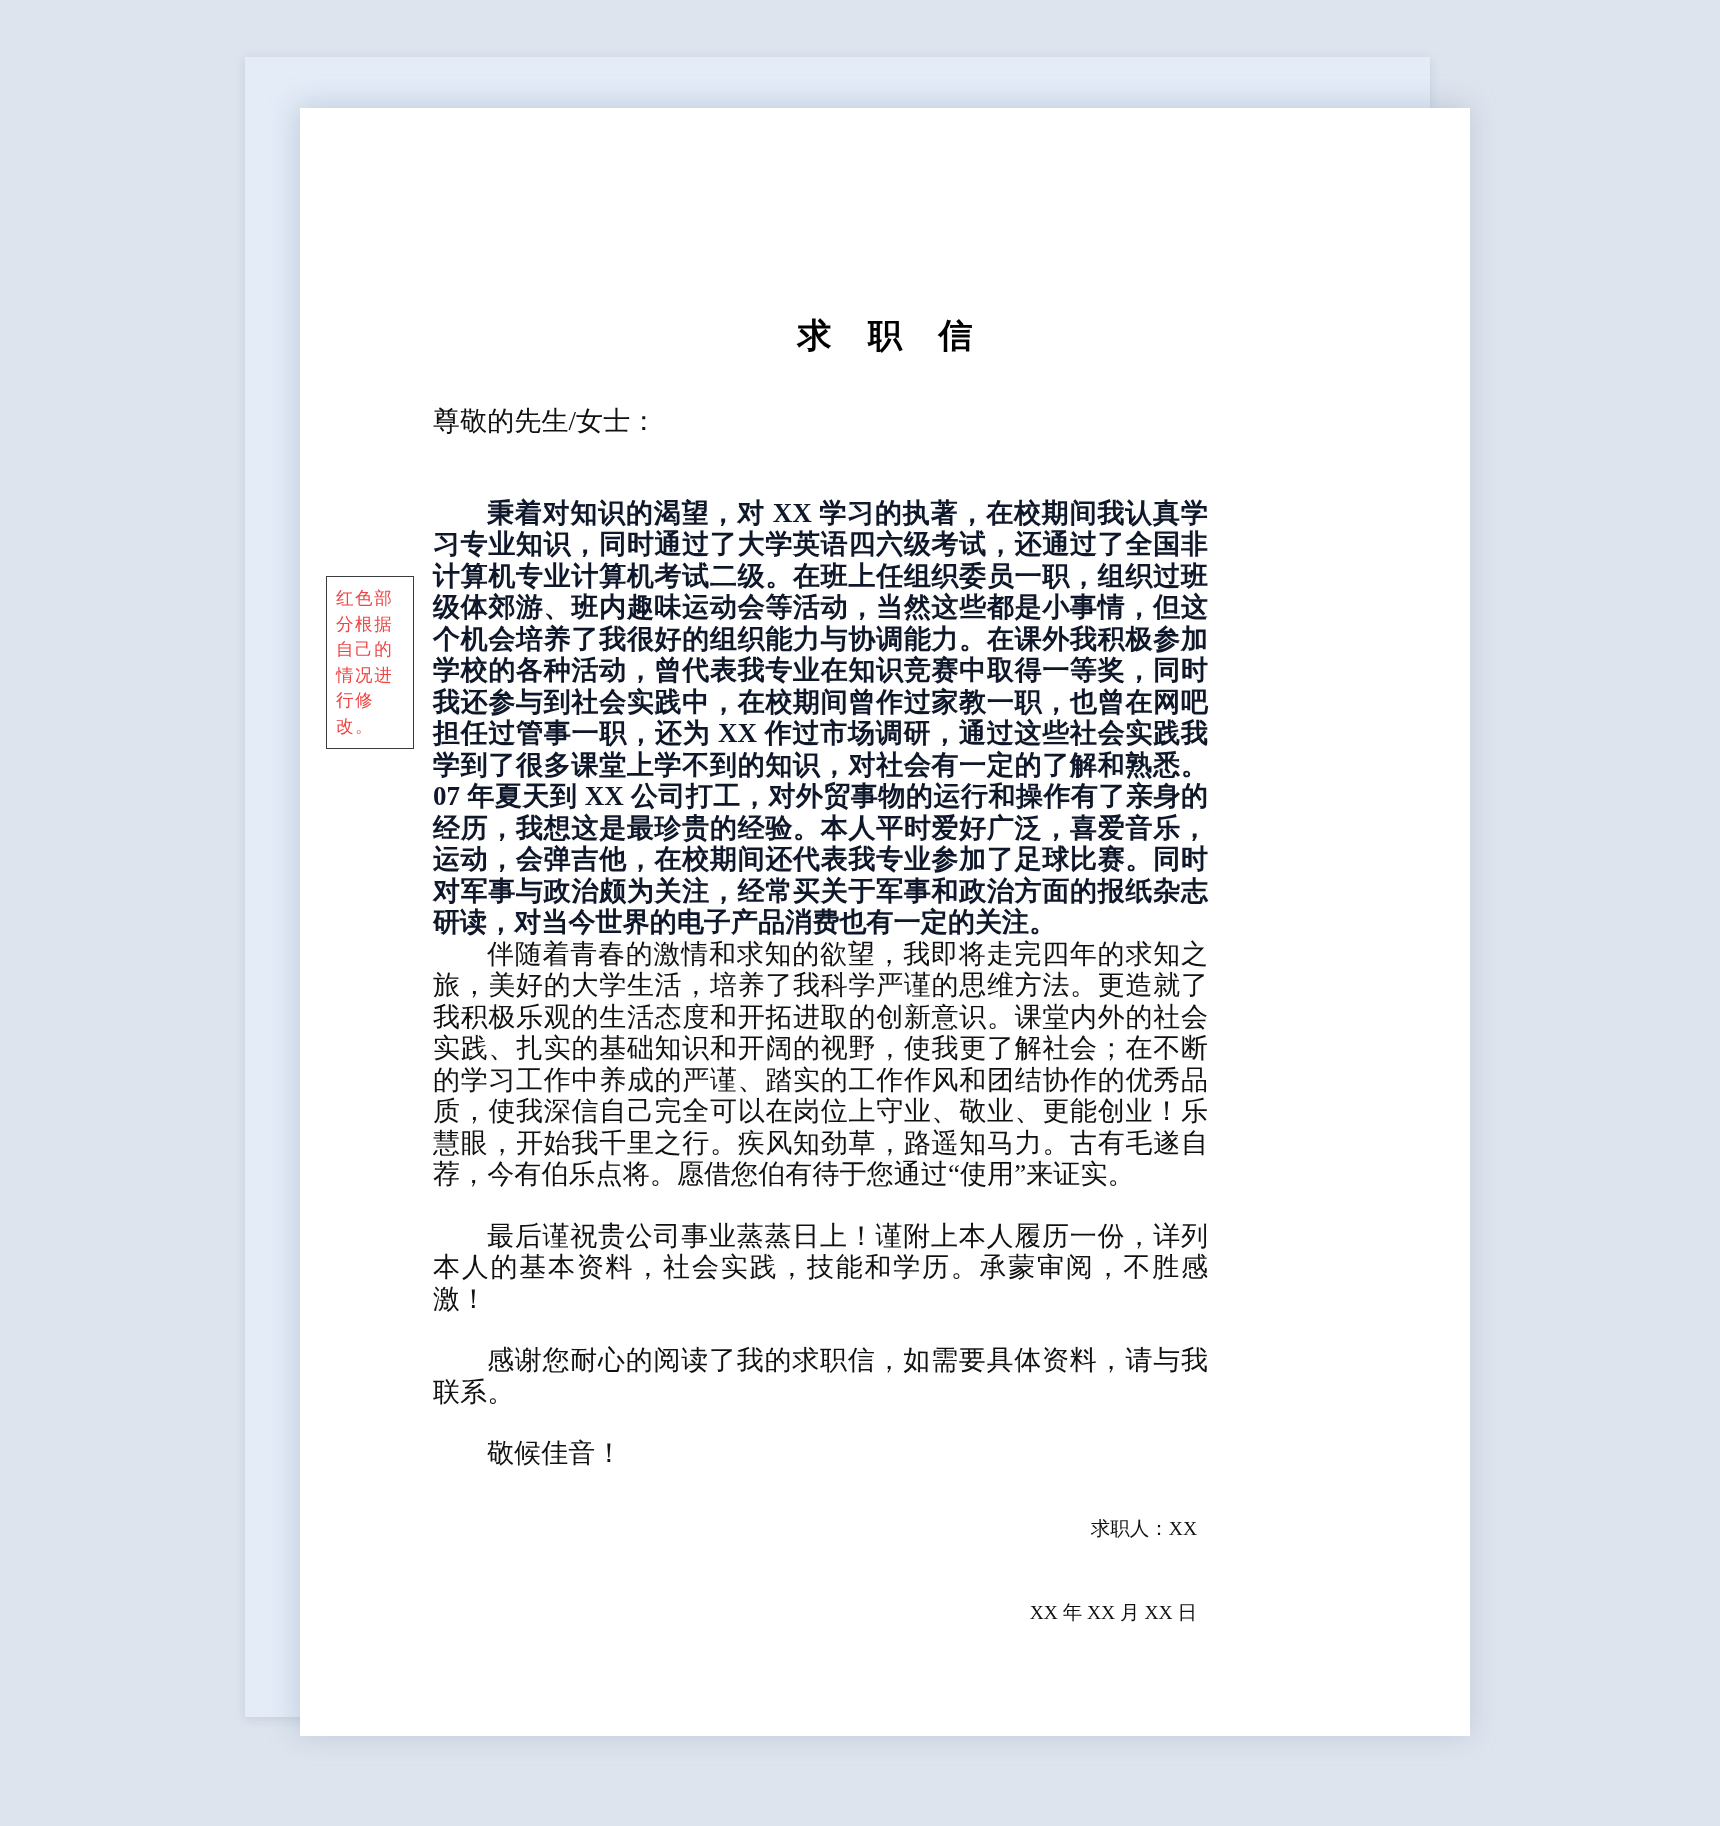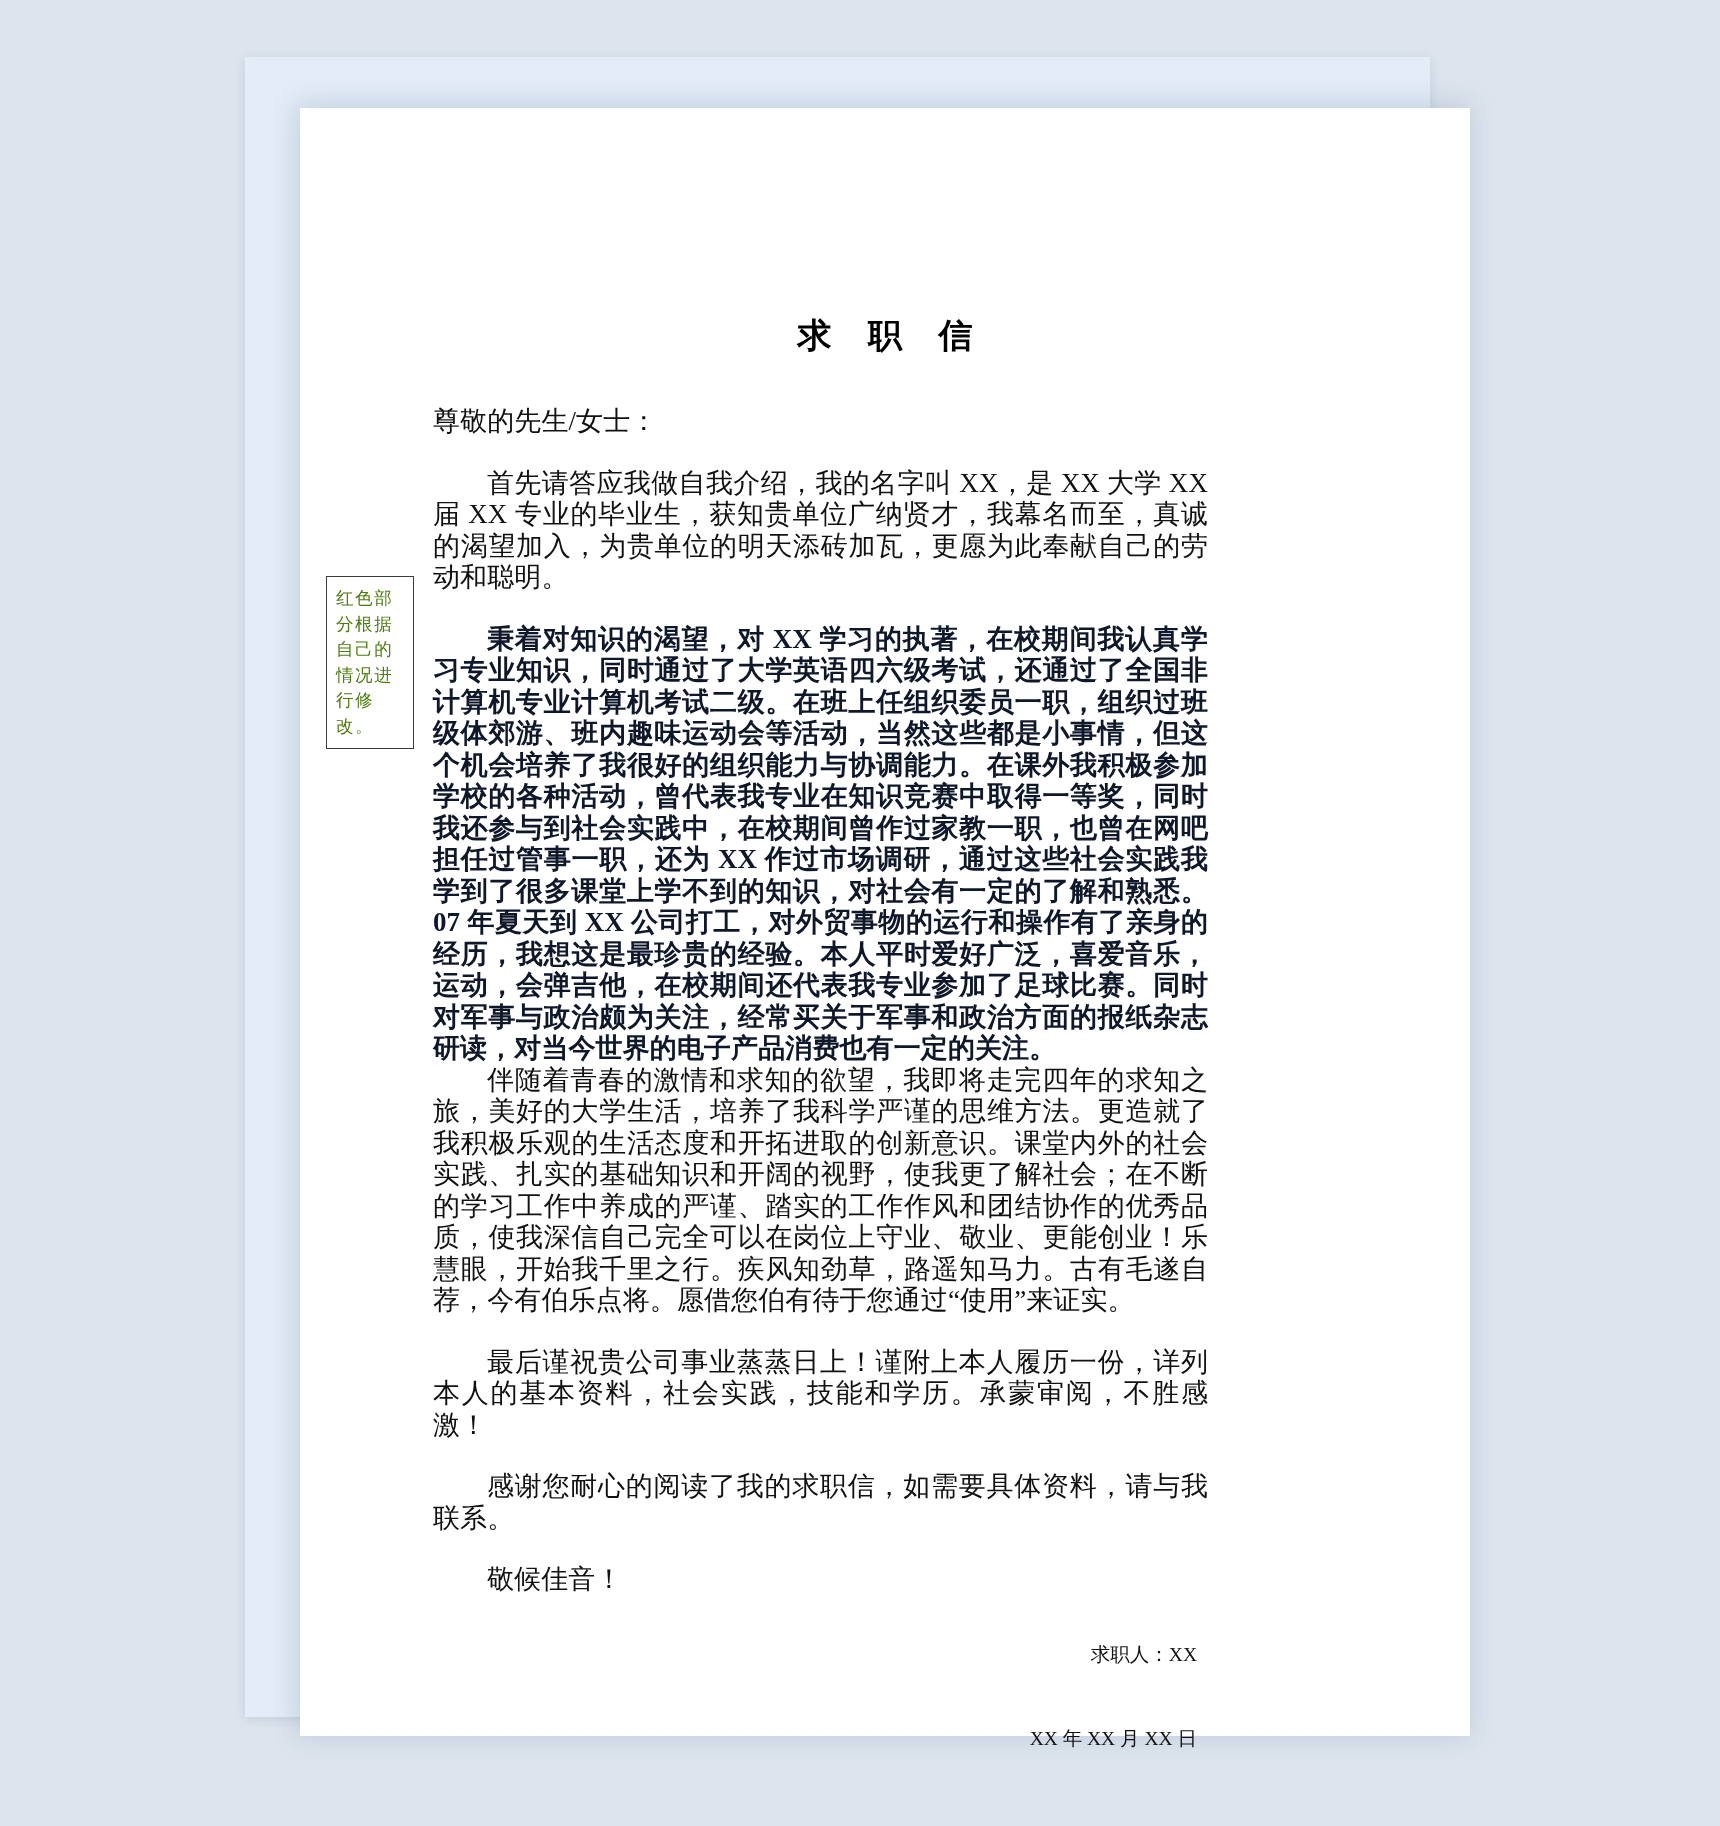--- a/index.html
+++ b/index.html
@@ -105,21 +105,21 @@
     left: 26px;
     top: 468px;
     width: 88px;
     box-sizing: border-box;
     border: 1px solid #3c3c3c;
     padding: 9px 8px 9px 9px;
     background: #ffffff;
     font-size: 17.5px;
     line-height: 25.5px;
     letter-spacing: 1.6px;
-    color: #4d7c0f;
+    color: #ef4444;
     text-align: left;
   }
   .sig-line {
     font-size: 19.5px;
     line-height: 31.5px;
     color: #111111;
     text-align: right;
     margin: 10px;
     padding-right: 1px;
   }
@@ -136,21 +136,20 @@
 
     <div class="doc-title">求 职 信</div>
 
     <div class="body-col">
 
       <p class="para">尊敬的先生/女士：</p>
 
 
       <div class="gap-md"></div>
 
-      <p class="para indent">首先请答应我做自我介绍，我的名字叫 XX，是 XX 大学 XX 届 XX 专业的毕业生，获知贵单位广纳贤才，我幕名而至，真诚的渴望加入，为贵单位的明天添砖加瓦，更愿为此奉献自己的劳动和聪明。</p>
 
       <div class="gap-md"></div>
 
       <p class="para indent red">秉着对知识的渴望，对 XX 学习的执著，在校期间我认真学习专业知识，同时通过了大学英语四六级考试，还通过了全国非计算机专业计算机考试二级。在班上任组织委员一职，组织过班级体郊游、班内趣味运动会等活动，当然这些都是小事情，但这个机会培养了我很好的组织能力与协调能力。在课外我积极参加学校的各种活动，曾代表我专业在知识竞赛中取得一等奖，同时我还参与到社会实践中，在校期间曾作过家教一职，也曾在网吧担任过管事一职，还为 XX 作过市场调研，通过这些社会实践我学到了很多课堂上学不到的知识，对社会有一定的了解和熟悉。07 年夏天到 XX 公司打工，对外贸事物的运行和操作有了亲身的经历，我想这是最珍贵的经验。本人平时爱好广泛，喜爱音乐，运动，会弹吉他，在校期间还代表我专业参加了足球比赛。同时对军事与政治颇为关注，经常买关于军事和政治方面的报纸杂志研读，对当今世界的电子产品消费也有一定的关注。</p>
 
       <p class="para indent">伴随着青春的激情和求知的欲望，我即将走完四年的求知之旅，美好的大学生活，培养了我科学严谨的思维方法。更造就了我积极乐观的生活态度和开拓进取的创新意识。课堂内外的社会实践、扎实的基础知识和开阔的视野，使我更了解社会；在不断的学习工作中养成的严谨、踏实的工作作风和团结协作的优秀品质，使我深信自己完全可以在岗位上守业、敬业、更能创业！乐慧眼，开始我千里之行。疾风知劲草，路遥知马力。古有毛遂自荐，今有伯乐点将。愿借您伯有待于您通过“使用”来证实。</p>
 
       <div class="gap-md"></div>
 
       <p class="para indent">最后谨祝贵公司事业蒸蒸日上！谨附上本人履历一份，详列本人的基本资料，社会实践，技能和学历。承蒙审阅，不胜感激！</p>

